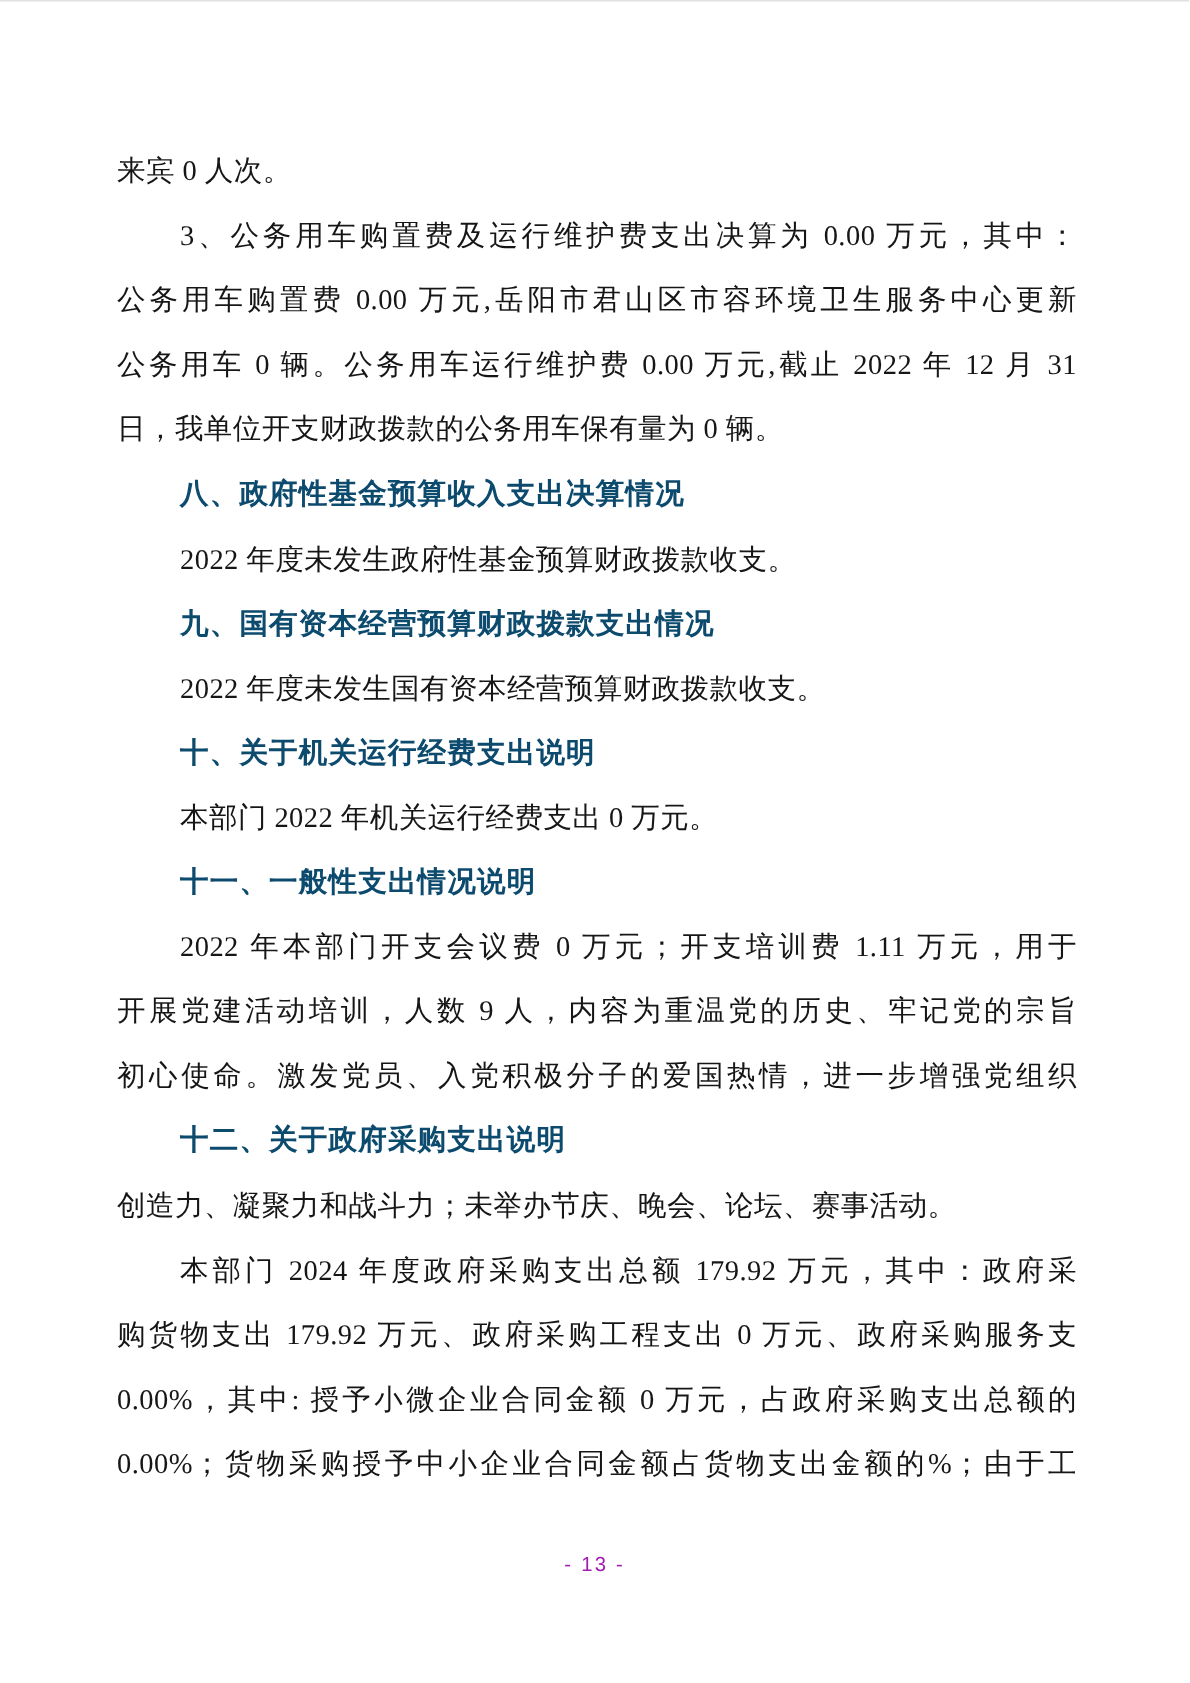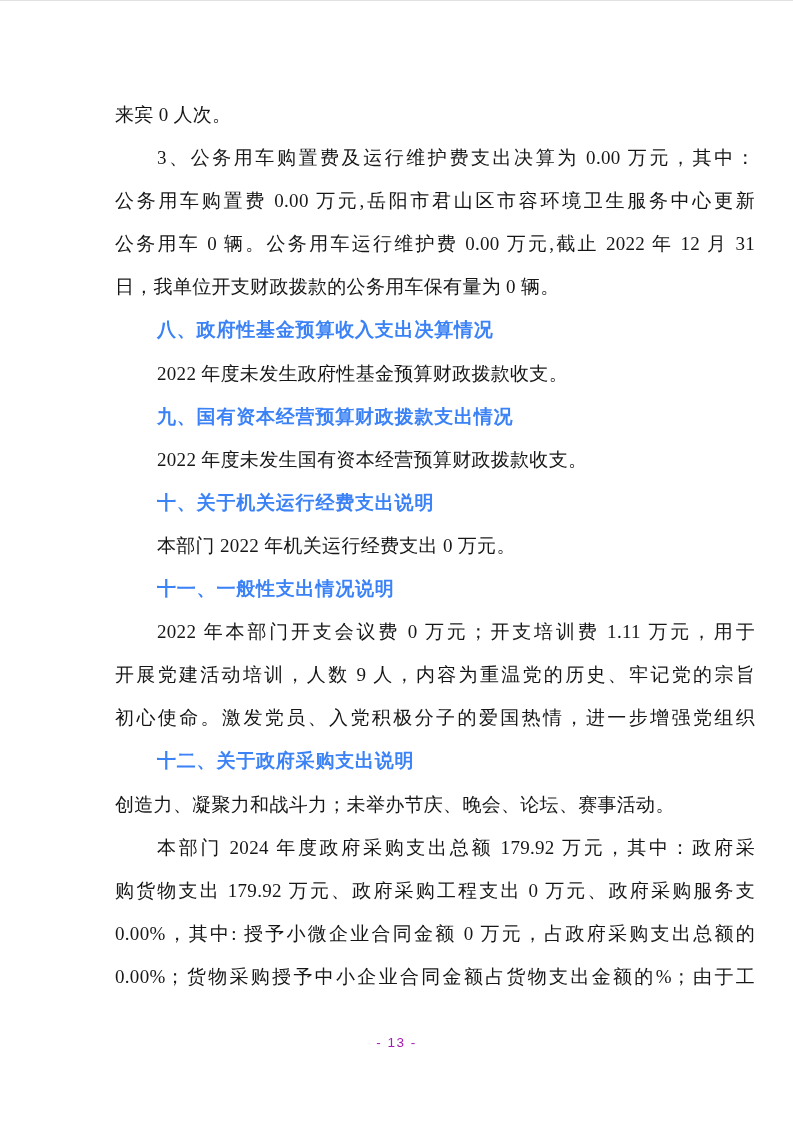--- a/index.html
+++ b/index.html
@@ -16,42 +16,41 @@
     box-sizing: border-box;
     overflow: hidden;
     font-family: "Liberation Serif", "DejaVu Serif", serif;
     color: #161616;
   }
   .content {
     position: absolute;
     left: 78px;
     top: 92px;
     width: 640px;
-    margin-left: 37px;
   }
   .line {
     font-size: 19px;
     line-height: 43.1px;
     height: 43.1px;
     white-space: nowrap;
     letter-spacing: 0.3px;
   }
   .line.indent {
     padding-left: 42px;
   }
   .line.fill {
     white-space: normal;
     text-align: justify;
     text-align-last: justify;
     overflow: hidden;
   }
   .line.heading {
     font-family: "Liberation Sans", "DejaVu Sans", sans-serif;
     font-weight: 700;
-    color: #3b82f6;
+    color: #0c4a6e;
     letter-spacing: 0.8px;
   }
   .footer {
     position: absolute;
     left: 0;
     right: 0;
     top: 1034px;
     text-align: center;
     font-family: "Liberation Sans", "DejaVu Sans", sans-serif;
     font-size: 13.5px;

